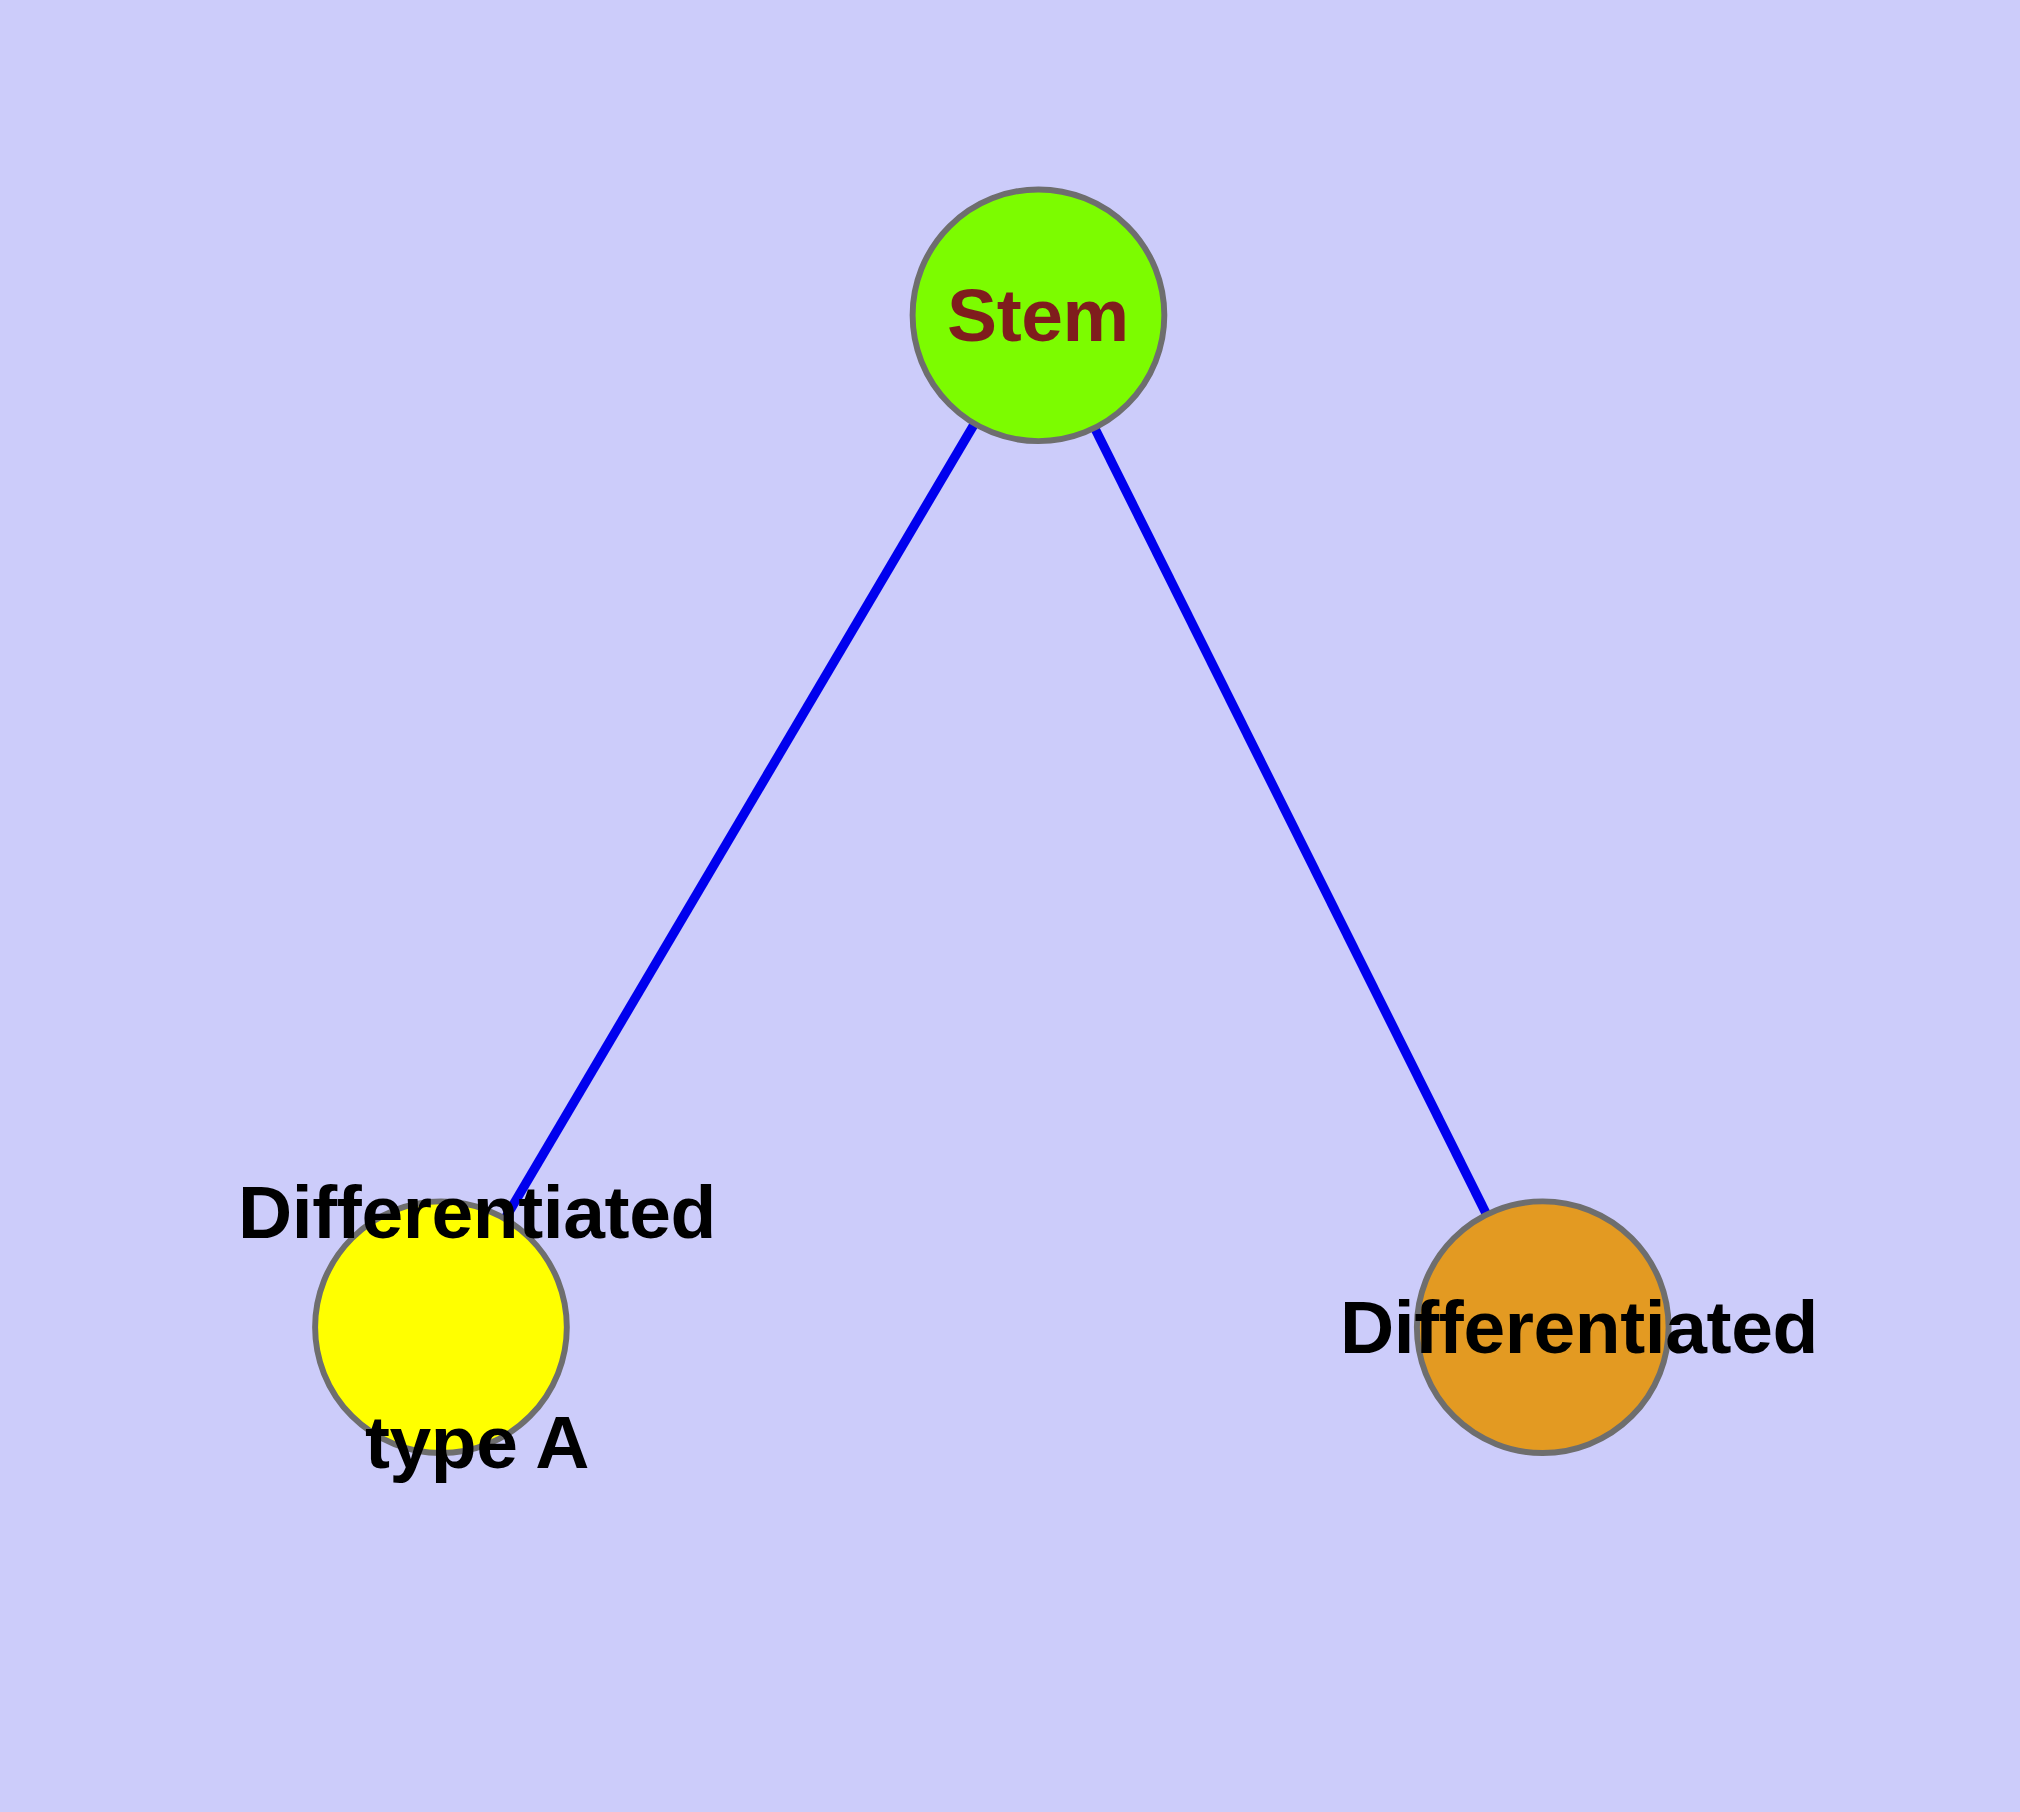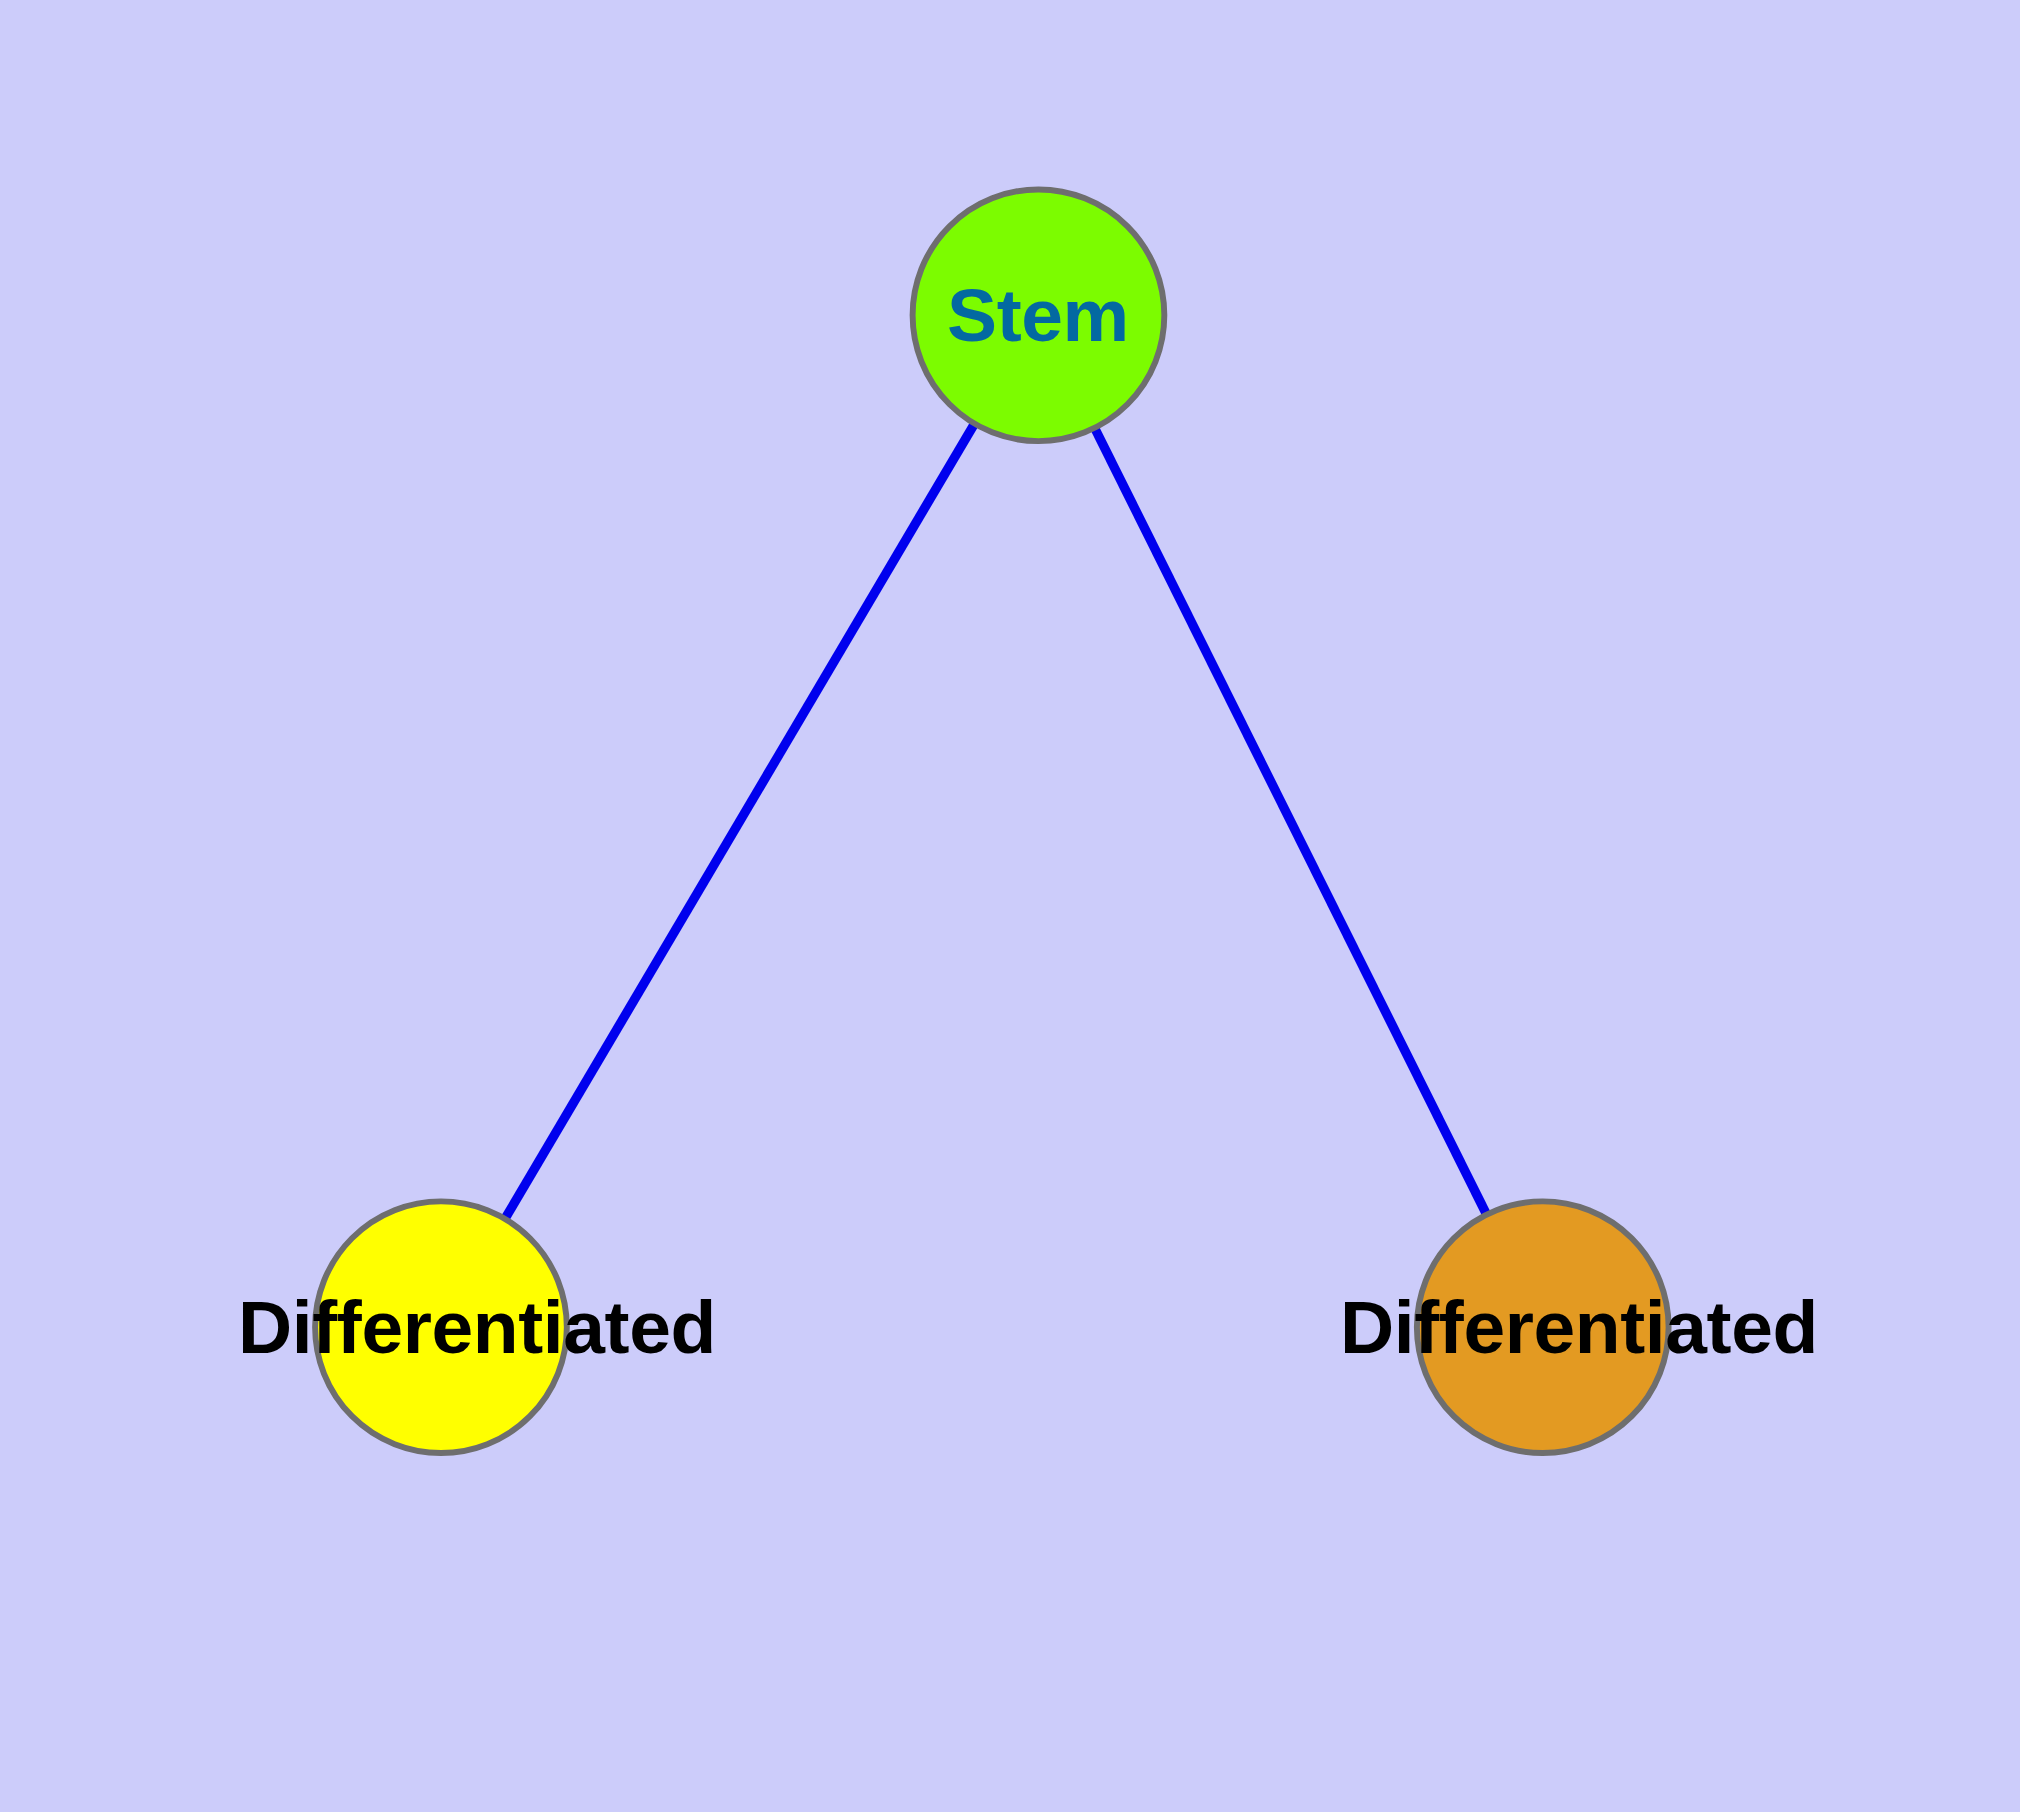--- a/index.html
+++ b/index.html
@@ -59,26 +59,27 @@
       <line id="edge-a" x1="1149.7512181403101" y1="499.4426177879002" x2="595.2487818596899" y2="1438.5573822120998" stroke-linecap="butt" stroke="#0000EE" stroke-width="11"></line>
       <line id="edge-b" x1="1291.0100466204326" y1="504.4638582601621" x2="1753.9899533795674" y2="1433.5361417398378" stroke-linecap="butt" stroke="#0000EE" stroke-width="11"></line>
     </g>
     <g>
       <circle id="circle-stem" cx="1225" cy="372" r="148.5" fill="#7CFC00" stroke="#6E6E6E" stroke-width="7"></circle>
       <circle id="circle-diff-a" cx="520" cy="1566" r="148.5" fill="#FFFF00" stroke="#6E6E6E" stroke-width="7"></circle>
       <circle id="circle-diff-b" cx="1820" cy="1566" r="148.5" fill="#E39A22" stroke="#6E6E6E" stroke-width="7"></circle>
     </g>
   </svg>
 
-  <div class="node-label stem" id="label-stem" style="left: 1038px; top: 315px; color: #0369a1;">
+  <div class="node-label stem" id="label-stem" style="left: 1038px; top: 315px; color: #7f1d1d;">
     <div>Stem</div>
   </div>
 
   <div class="node-label big" id="label-diff-a" style="left: 441px; top: 1327px; color: rgb(0, 0, 0);">
     <div>Differentiated</div>
+    <div>type A</div>
   </div>
 
   <div class="node-label big" id="label-diff-b" style="left: 1543px; top: 1327px; color: rgb(0, 0, 0);">
     <div>Differentiated</div>
   </div>
 
 </div>
 
 
 </body></html>

